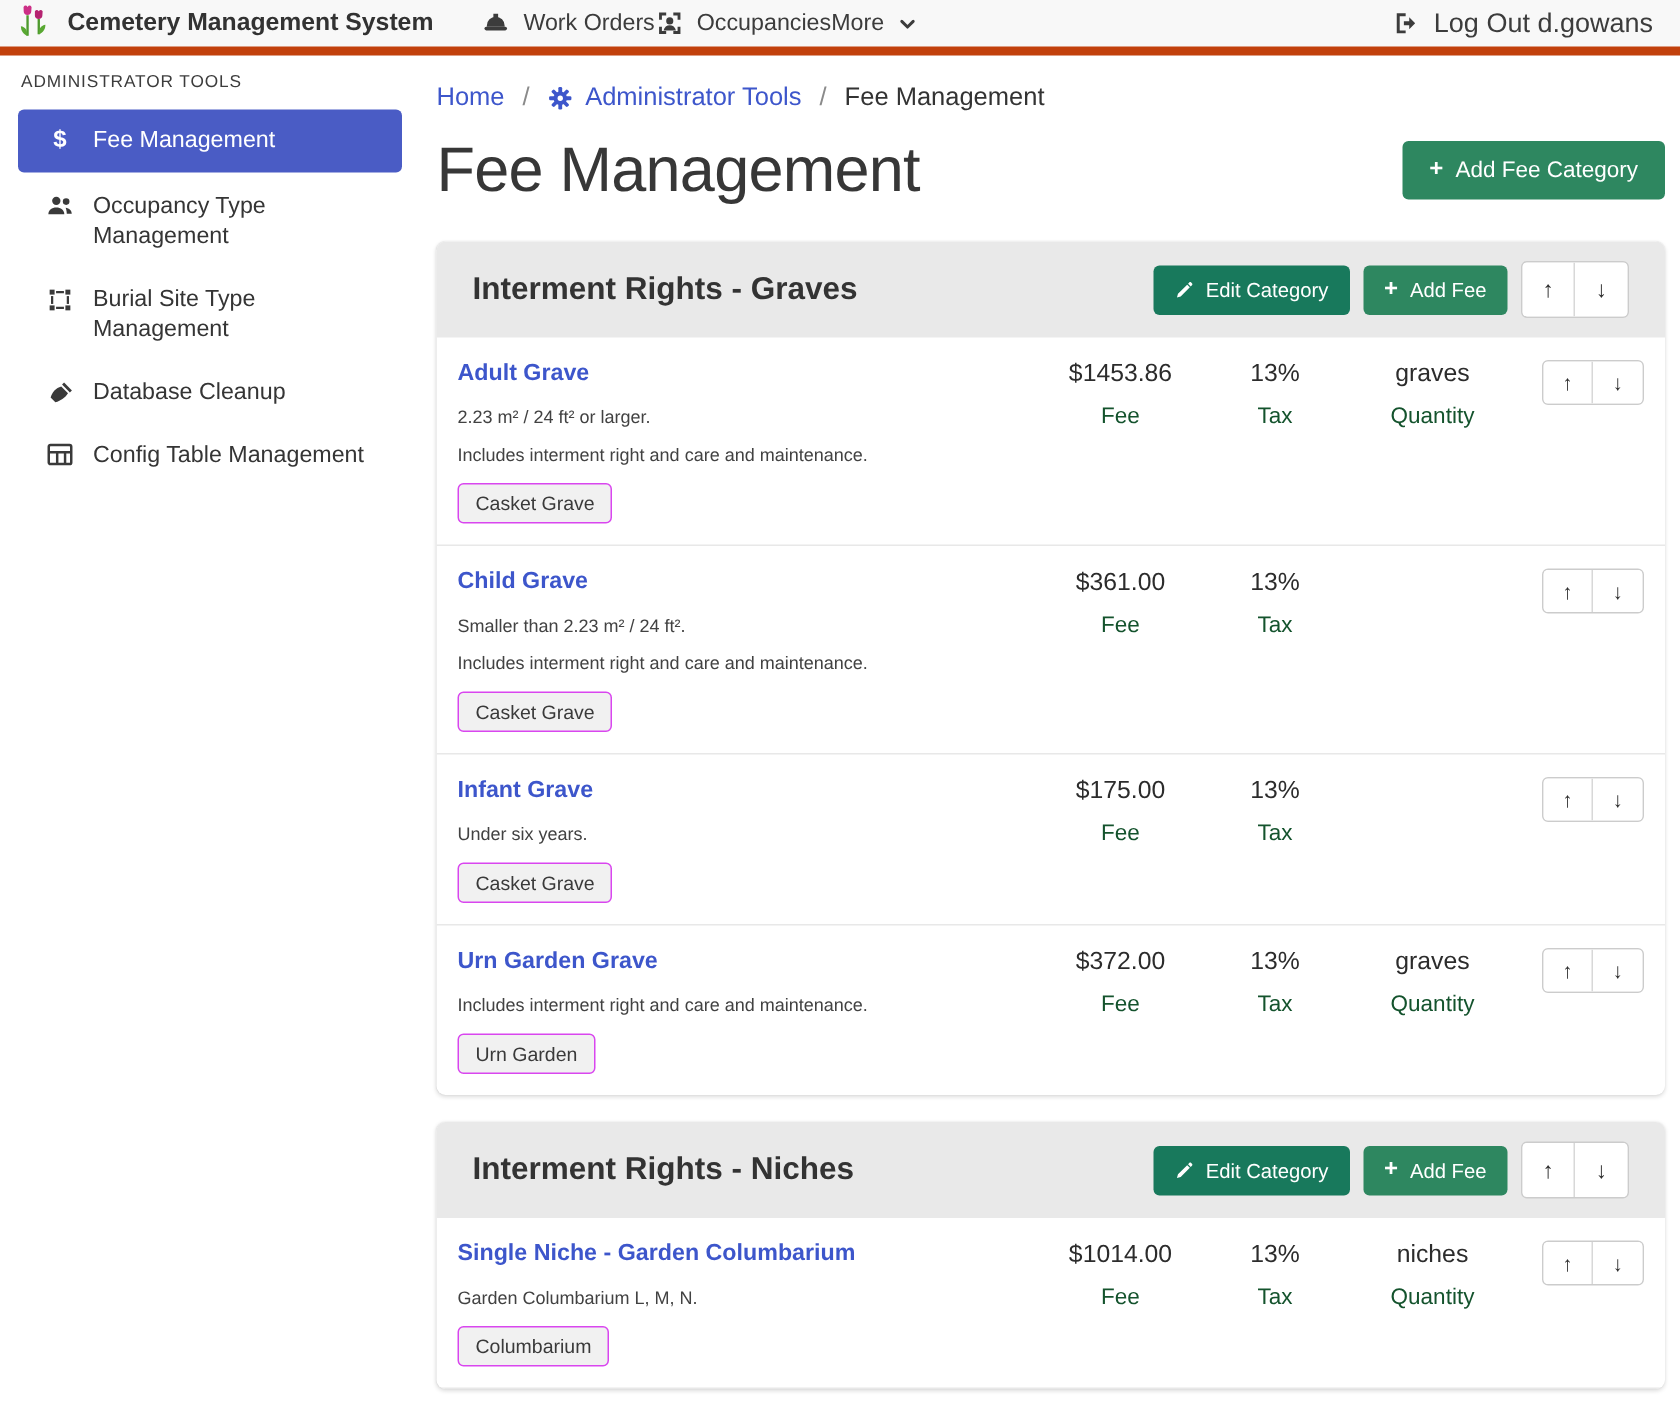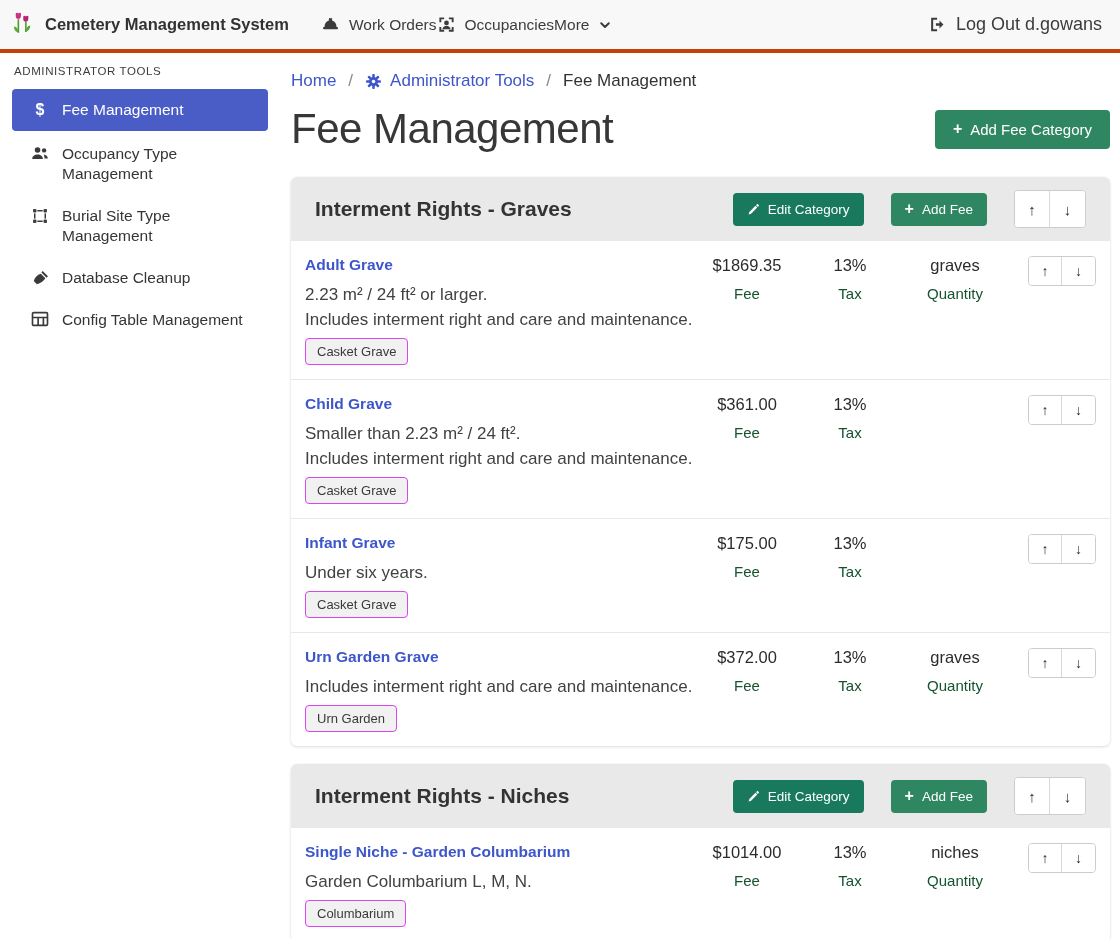--- a/index.html
+++ b/index.html
@@ -1,20 +1,20 @@
 <!DOCTYPE html>
 <html><head>
 <meta charset="utf-8">
 <style>
   * { box-sizing: border-box; margin: 0; padding: 0; }
   html,body { width:1120px; height:939px; overflow:hidden; background:#fff;
     font-family:"Liberation Sans", sans-serif; color:#333; }
 
   
-  .navbar { height:53px; background:#f8f8f8; border-bottom:4px solid #c2410c;
+  .navbar { height:37px; background:#f8f8f8; border-bottom:6px solid #c2410c;
     display:flex; align-items:center; padding:0 18px 0 12px; }
   .brand { display:flex; align-items:center; gap:9px; }
   .brand-title { font-size:16.5px; font-weight:bold; color:#323232; }
   .nav-links { display:flex; align-items:center; margin-left:32px; }
   .nav-item { display:flex; align-items:center; gap:9px; font-size:15.5px; color:#3c3c3c; cursor:pointer; }
   .nav-item .icn { display:flex; }
   .logout { margin-left:auto; display:flex; align-items:center; gap:9px; font-size:18px; color:#3c3c3c; cursor:pointer; }
 
   
   .wrap { display:flex; }
@@ -42,34 +42,34 @@
     gap:8px; cursor:pointer; font-family:inherit; }
   .btn-green { background:#2e8760; }
   .btn-teal  { background:#18795c; }
   .btn-lg { font-size:15px; padding:11px 18px; }
   .btn-sm { font-size:13.5px; padding:9px 14px; }
   .plus { font-size:16px; font-weight:bold; line-height:12px; }
 
   
   .panel { background:#fff; border-radius:6px; box-shadow:0 1px 3px rgba(0,0,0,.14), 0 0 1px rgba(0,0,0,.08);
     margin-bottom:18px; overflow:hidden; }
-  .panel-head { background:#e9e9e9; display:flex; align-items:center; padding:13px 24px; gap:27px; }
+  .panel-head { background:#e9e9e9; display:flex; align-items:center; padding:13px 24px; gap:9px; }
   .panel-title { font-size:21px; font-weight:600; color:#333; margin-right:auto; }
   .arrow-group { display:flex; border:1px solid #cccccc; border-radius:4px; overflow:hidden; background:#fff; }
   .arrow-btn { background:#fff; border:none; width:35px; height:36px; font-size:15px; color:#2d2d2d; cursor:pointer; }
   .arrow-btn:first-child { border-right:1px solid #d8d8d8; }
   .arrow-group.small .arrow-btn { width:33px; height:28px; font-size:14px; }
 
   
   .fee-row { display:grid; grid-template-columns:1fr 106px 100px 110px 86px;
     padding:15px 14px 14px 14px; border-bottom:1px solid #e8e8e8; align-items:start; }
   .panel.first .fee-row:last-child { border-bottom:none; }
   .fee-main {}
   .fee-name { color:#3d56cb; font-weight:bold; font-size:15.5px; text-decoration:none; display:inline-block; margin-bottom:7px; cursor:pointer; }
-  .fee-desc { font-size:17px; color:#424242; margin-top:2px; line-height:23px; }
+  .fee-desc { font-size:12px; color:#424242; margin-top:2px; line-height:23px; }
   .fee-desc:empty { display:none; }
   .badge { display:inline-block; background:#f1f1f1; border:1px solid #d946ef; border-radius:4px;
     font-size:13px; color:#3a3a3a; padding:5px 11px; margin-top:7px; }
   .num-col { text-align:center; }
   .num-val { font-size:16.5px; color:#2c2c2c; margin-bottom:9px; min-height:20px; }
   .num-lab { font-size:15px; color:#14532d; }
   .num-lab:empty { display:none; }
   .row-arrows { justify-self:end; }
 
   svg { display:block; }
@@ -243,21 +243,21 @@
       </div>
 
       <div class="fee-row">
         <div class="fee-main">
           <a class="fee-name">Adult Grave</a>
           <div class="fee-desc">2.23 m² / 24 ft² or larger.</div>
           <div class="fee-desc">Includes interment right and care and maintenance.</div>
           <span class="badge">Casket Grave</span>
         </div>
         <div class="num-col">
-            <div class="num-val">$1869.35</div>
+            <div class="num-val">$1453.86</div>
             <div class="num-lab">Fee</div>
           </div>
         <div class="num-col">
             <div class="num-val">13%</div>
             <div class="num-lab">Tax</div>
           </div>
         <div class="num-col">
             <div class="num-val">graves</div>
             <div class="num-lab">Quantity</div>
           </div>

